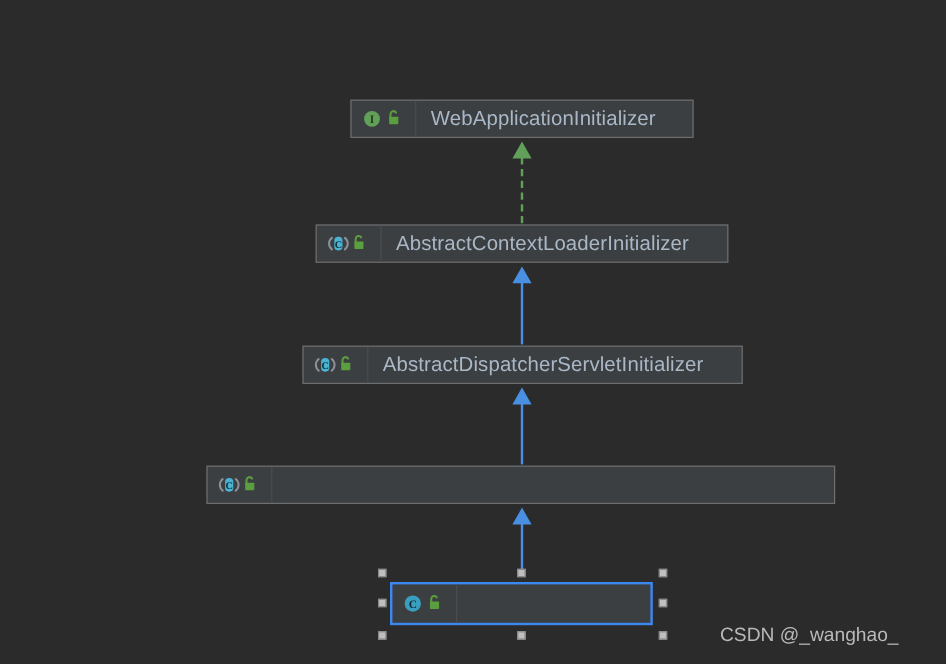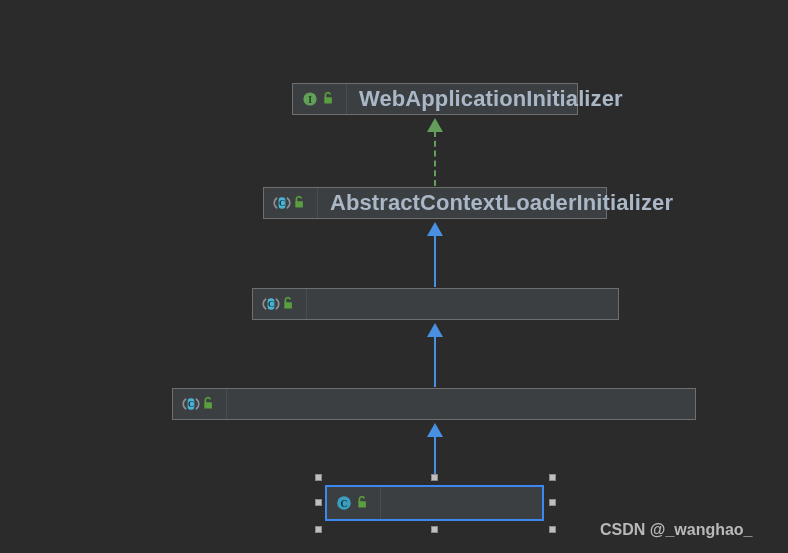--- a/index.html
+++ b/index.html
@@ -33,25 +33,24 @@
     display: flex;
     align-items: center;
     gap: 4px;
     padding: 0 8px 0 9px;
     height: 100%;
     box-sizing: border-box;
     border-right: 1px solid #4a4d4f;
   }
   .node .label {
     color: #a9b7c6;
-    font-size: 22px;
+    font-size: 17px;
     letter-spacing: 0.1px;
     padding: 0 12px 0 12px;
     line-height: 30px;
-    font-weight: bold;
   }
 
   
   .node.selected {
     border: 2px solid #3d87f0;
     background: #3c3f41;
   }
 
   
   .ico {
@@ -105,21 +104,21 @@
     font-size: 16px;
     font-family: "Liberation Sans", sans-serif;
     white-space: nowrap;
   }
 </style>
 </head>
 <body>
 
 <div id="canvas" style="width: 788px; height: 553px; background: rgb(43, 43, 43);">
 
-  <div id="watermark" style="left: 600px; top: 521px; font-weight: bold;">CSDN @_wanghao_</div>
+  <div id="watermark" style="left: 600px; top: 521px;">CSDN @_wanghao_</div>
 <div class="edge" style="left: 427px; top: 118px; width: 16px; height: 68px;">
       <div class="arrowhead" style="left: 0px; top: 0px; border-bottom: 14px solid rgb(98, 160, 90);"></div>
       <div class="edge-line dashed" style="left: 7px; top: 13px; height: 55px; border-left-color: rgb(98, 160, 90);"></div>
     </div>
     <div class="edge" style="left: 427px; top: 222px; width: 16px; height: 65px;">
       <div class="arrowhead" style="left: 0px; top: 0px; border-bottom: 14px solid rgb(74, 144, 226);"></div>
       <div class="edge-line solid" style="left: 7px; top: 13px; height: 52px; border-left-color: rgb(74, 144, 226);"></div>
     </div>
     <div class="edge" style="left: 427px; top: 323px; width: 16px; height: 64px;">
       <div class="arrowhead" style="left: 0px; top: 0px; border-bottom: 14px solid rgb(74, 144, 226);"></div>
@@ -175,20 +174,21 @@
             <text x="9" y="11.4" text-anchor="middle" font-family="Liberation Serif, serif" font-size="8.6" font-weight="bold" fill="#11323d">C</text>
           </svg>
         </span>
         <span class="ico">
           <svg width="13" height="14" viewBox="0 0 13 14">
             <path d="M3.4 6.4 V3.9 a2.5 2.5 0 0 1 4.6 -1.1" stroke="#5a9e3f" stroke-width="1.7" fill="none" stroke-linecap="round"></path>
             <rect x="2.3" y="6.2" width="7.6" height="6.3" rx="0.6" fill="#5a9e3f"></rect>
           </svg>
         </span>
       </span>
+      <span class="label">AbstractDispatcherServletInitializer</span>
     </div>
     <div class="node" style="left: 172px; top: 388px; width: 524px; height: 32px;">
       <span class="icons">
         <span class="ico">
           <svg width="18" height="16" viewBox="0 0 18 16">
             <path d="M3.6 3.2 A6 6 0 0 0 3.6 12.8" stroke="#8b9096" stroke-width="1.7" fill="none" stroke-linecap="round"></path>
             <path d="M14.4 3.2 A6 6 0 0 1 14.4 12.8" stroke="#8b9096" stroke-width="1.7" fill="none" stroke-linecap="round"></path>
             <rect x="5.6" y="2.3" width="6.8" height="11.4" rx="3.2" fill="#4ab3d1"></rect>
             <text x="9" y="11.4" text-anchor="middle" font-family="Liberation Serif, serif" font-size="8.6" font-weight="bold" fill="#11323d">C</text>
           </svg>

